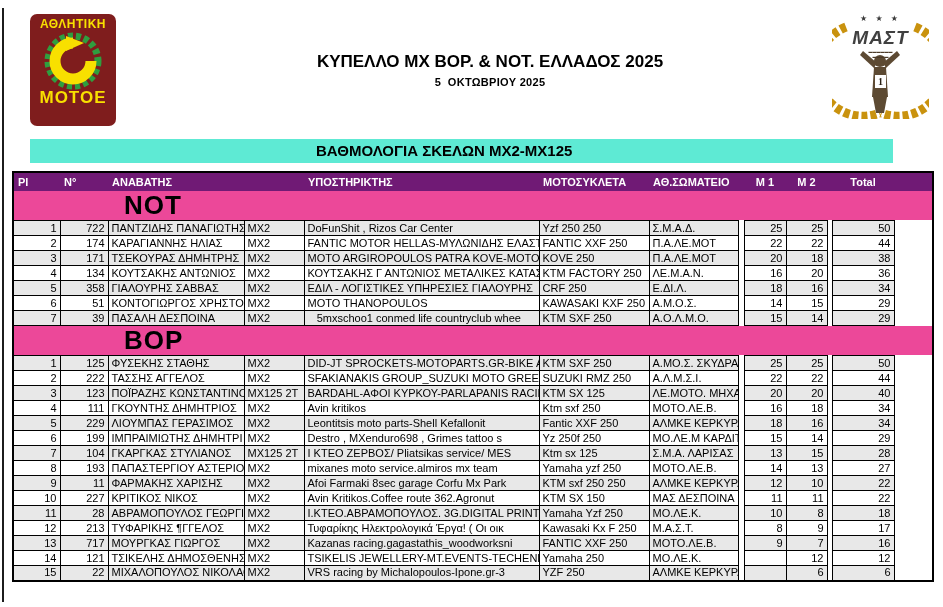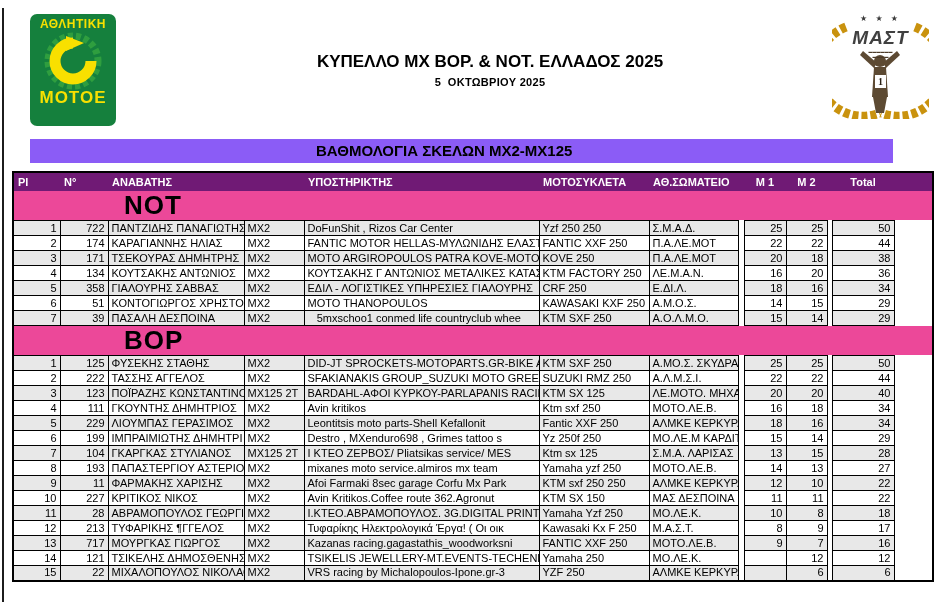--- a/index.html
+++ b/index.html
@@ -7,41 +7,41 @@
   body {
     width:943px; height:607px; position:relative; background:#ffffff;
     font-family:"Liberation Sans", sans-serif; color:#000;
     overflow:hidden;
   }
   .page-line { position:absolute; left:2px; top:8px; width:2px; height:594px; background:#1c1c1c; }
 
   
   .logo-motoe {
     position:absolute; left:30px; top:14px; width:86px; height:112px;
-    background:#15803d; border-radius:7px; text-align:center;
+    background:#7f1d1d; border-radius:7px; text-align:center;
   }
   .logo-motoe .top-text { color:#f8e000; font-weight:bold; font-size:12px; padding-top:3px; letter-spacing:.5px; }
   .logo-motoe .bottom-text { color:#f8e000; font-weight:bold; font-size:17px; letter-spacing:1px; margin-top:-2px; }
   .logo-motoe svg { display:block; margin:1px auto 0 auto; }
 
   
   .logo-mast { position:absolute; left:832px; top:5px; width:97px; height:114px; }
   .logo-mast .stars { position:absolute; top:9px; left:0; width:100%; text-align:center; font-size:8px; color:#3a3a3a; letter-spacing:3px; }
   .logo-mast .mast-text { position:absolute; top:22px; left:0; width:100%; text-align:center; font-weight:bold; font-style:italic; font-size:19px; color:#404040; letter-spacing:1px; }
   .logo-mast .tiny { position:absolute; top:44px; left:0; width:100%; text-align:center; font-size:4px; color:#4c3b28; line-height:5px; font-weight:bold; }
 
   
   .title-block { position:absolute; left:240px; top:52px; width:500px; text-align:center; }
   .title-main { font-size:17px; font-weight:bold; }
   .title-sub  { font-size:16px; font-weight:bold; margin-top:10px; }
   .title-date { font-size:11px; font-weight:bold; margin-top:4px; letter-spacing:.3px; white-space:pre; }
 
   .section-bar {
     position:absolute; left:30px; top:139px; width:863px; height:24px;
-    background:#8b5cf6; font-size:15px; font-weight:bold; line-height:24px;
+    background:#5eead4; font-size:15px; font-weight:bold; line-height:24px;
     padding-left:286px; white-space:nowrap;
   }
 
   
   .table-wrap { position:absolute; left:12px; top:171px; }
   table { border-collapse:collapse; table-layout:fixed; width:920px; border:2px solid #000; }
   th {
     background:#701a75; color:#fff; font-size:11px; font-weight:bold;
     text-align:left; padding:2px 4px; height:19px; border:none; overflow:hidden; white-space:nowrap;
   }

